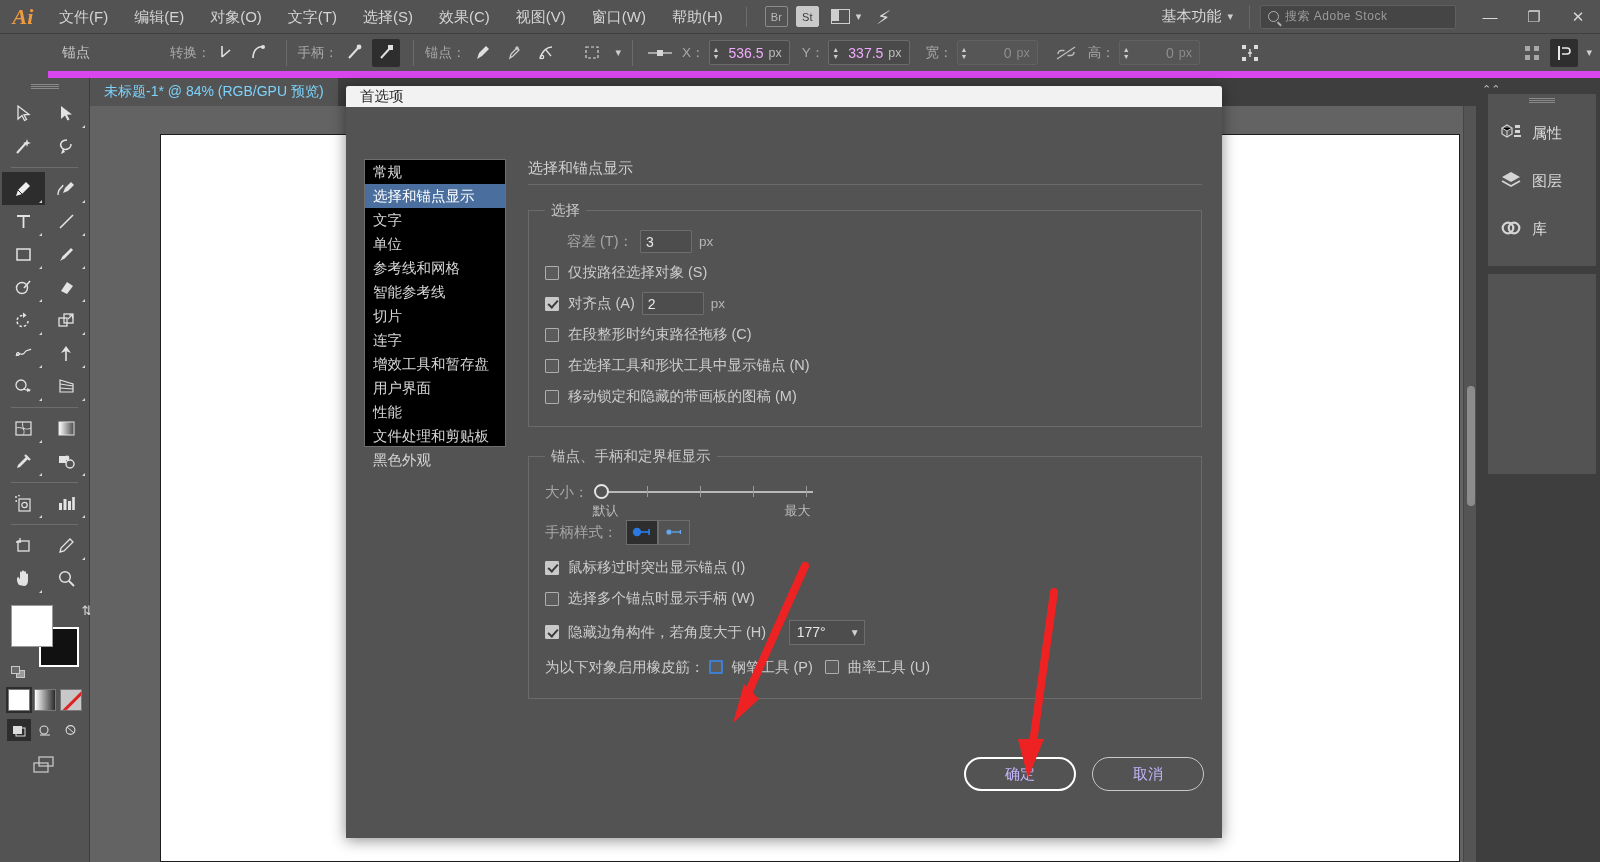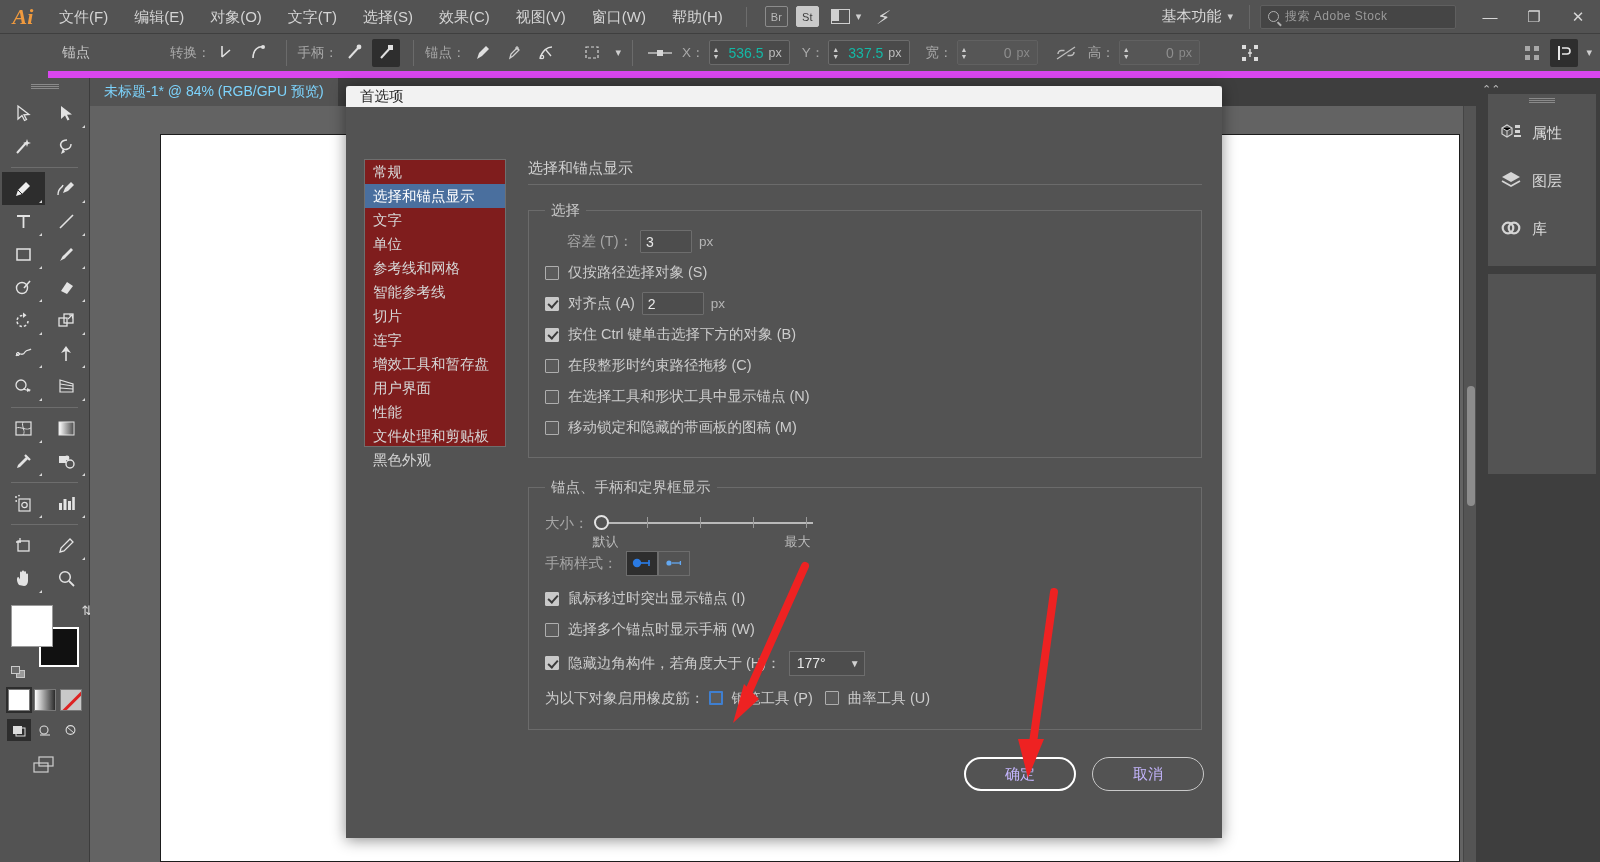--- a/index.html
+++ b/index.html
@@ -87,21 +87,21 @@
   }
   .cb-ico.on { background: #2e2e2e; }
   .numfield {
     display: flex; align-items: center; background: #4a4a4a; border: 1px solid #6b6b6b;
     height: 25px; border-radius: 2px; margin-left: 4px;
   }
   .numfield.disabled { background: #565656; border-color: #616161; }
   .spinner { display: flex; flex-direction: column; width: 13px; align-items: center;
              justify-content: center; color: #cdcdcd; font-size: 7px; line-height: 7px;
              padding: 0 2px; }
-  .numval { color: #14b8a6; font-size: 14px; padding: 0 5px 0 6px; min-width: 46px;
+  .numval { color: #f0abfc; font-size: 14px; padding: 0 5px 0 6px; min-width: 46px;
             text-align: right; }
   .numval.dim { color: #8e8e8e; }
   .numunit { color: #bdbdbd; font-size: 12.5px; padding-right: 7px; }
   .numunit.dim { color: #8a8a8a; }
 
   
   .tabbar {
     position: absolute; left: 90px; top: 78px; width: 1386px; height: 28px;
     background: #3e3e3e; display: flex; align-items: flex-end;
   }
@@ -199,21 +199,21 @@
     background: #535353; box-shadow: 0 2px 14px rgba(0,0,0,.45);
   }
   .dlg-title {
     height: 21px; background: #f2f2f2; display: flex; align-items: center;
     padding-left: 14px; color: #2a2a2a; font-size: 14.5px;
     border-radius: 3px 3px 0 0;
   }
   .dlg-body { position: relative; height: 724px; }
   .catlist {
     position: absolute; left: 18px; top: 52px; width: 142px; height: 288px;
-    background: #7f1d1d; border: 1px solid #6e6e6e;
+    background: #000000; border: 1px solid #6e6e6e;
   }
   .cat {
     height: 24px; line-height: 24px; padding-left: 8px; color: #d6d6d6;
     font-size: 14.5px; white-space: nowrap;
   }
   .cat.sel { background: #4a6f9e; color: #ffffff; }
 
   .pane { position: absolute; left: 182px; top: 52px; width: 674px; }
   .pane-title { color: #d0d0d0; font-size: 15px; padding-bottom: 6px; }
   .pane-title-rule { height: 1px; background: #6b6b6b; margin-bottom: 16px; }
@@ -838,24 +838,20 @@
             <span class="lbl">仅按路径选择对象 (S)</span>
           </div>
 
           <div class="cbrow">
             <span class="cbx on"></span>
             <span class="lbl">对齐点 (A)</span>
             <span class="tbox w62">2</span>
             <span class="unit">px</span>
           </div>
 
-          <div class="cbrow">
-            <span class="cbx on"></span>
-            <span class="lbl">按住 Ctrl 键单击选择下方的对象 (B)</span>
-          </div>
 
           <div class="cbrow">
             <span class="cbx"></span>
             <span class="lbl">在段整形时约束路径拖移 (C)</span>
           </div>
 
           <div class="cbrow">
             <span class="cbx"></span>
             <span class="lbl">在选择工具和形状工具中显示锚点 (N)</span>
           </div>

